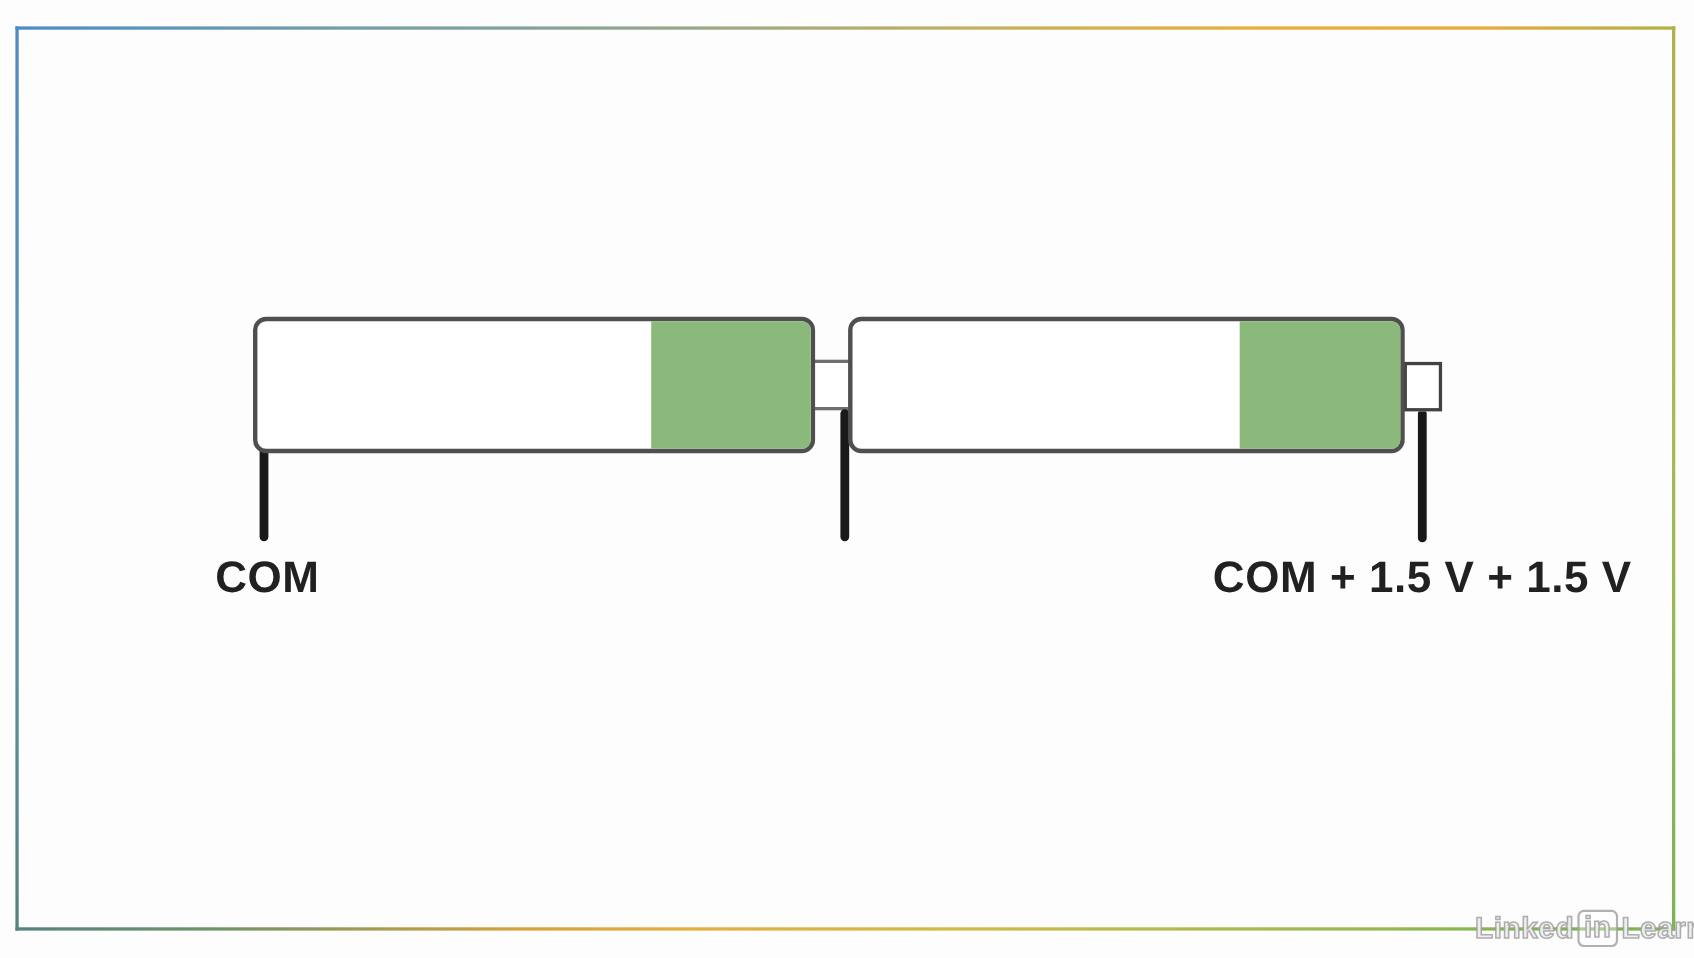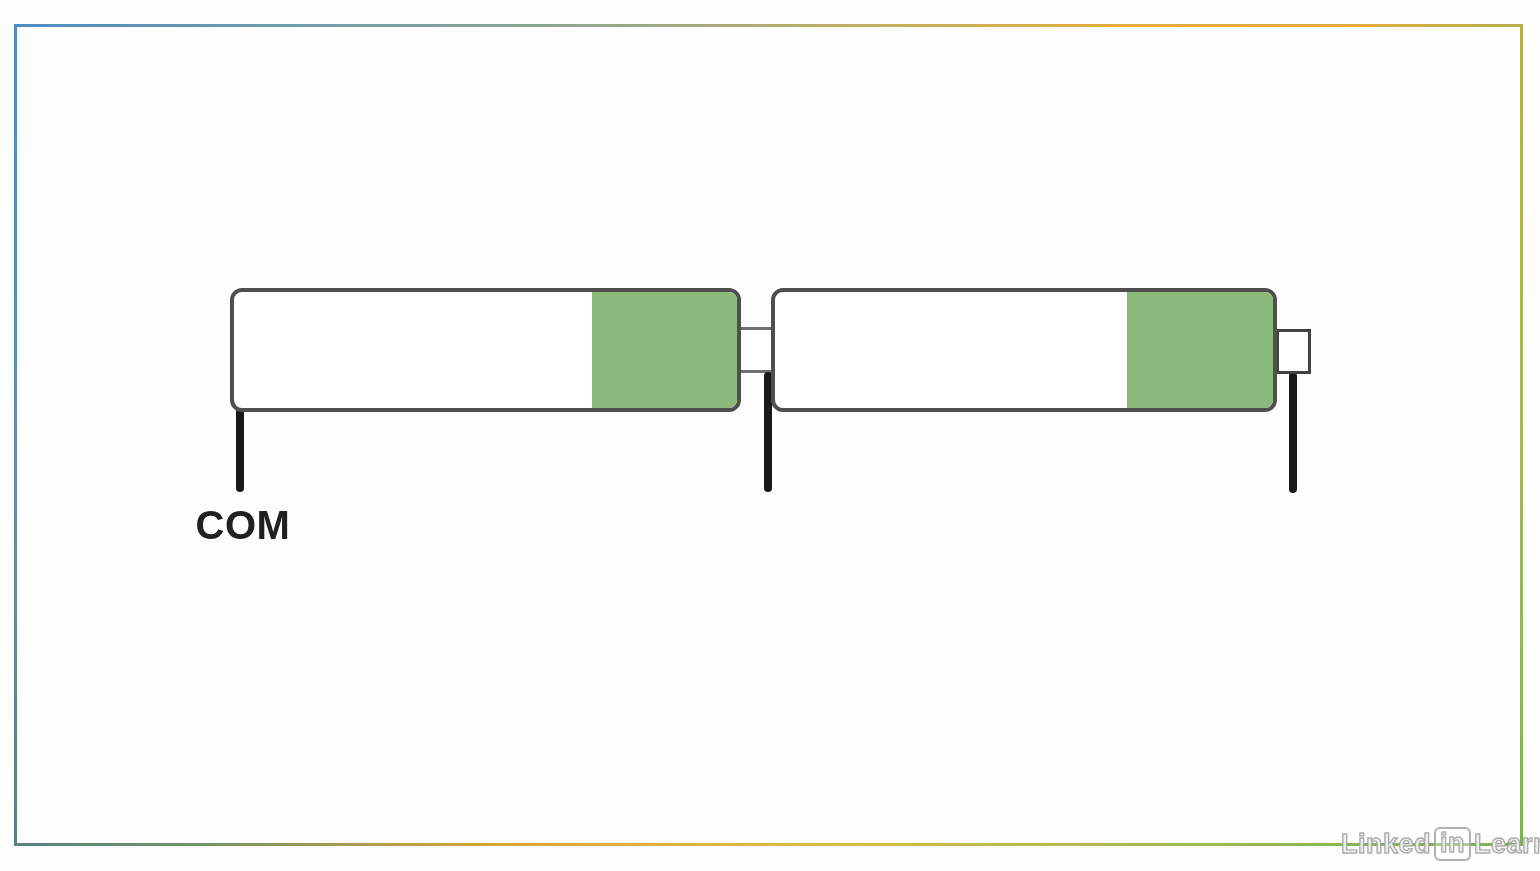--- a/index.html
+++ b/index.html
@@ -183,20 +183,21 @@
 
   <div class="battery battery-2">
     <div class="green-band"></div>
   </div>
 
   <div class="wire wire-1"></div>
   <div class="wire wire-2"></div>
   <div class="wire wire-3"></div>
 
   <div class="volt-label volt-label-1">COM</div>
+  <div class="volt-label volt-label-3">COM + 1.5 V + 1.5 V</div>
 
   <div class="watermark">
     <span>Linked</span>
     <span class="in-box">in</span>
     <span>Learning</span>
   </div>
 
 </div>
 
 </body></html>

